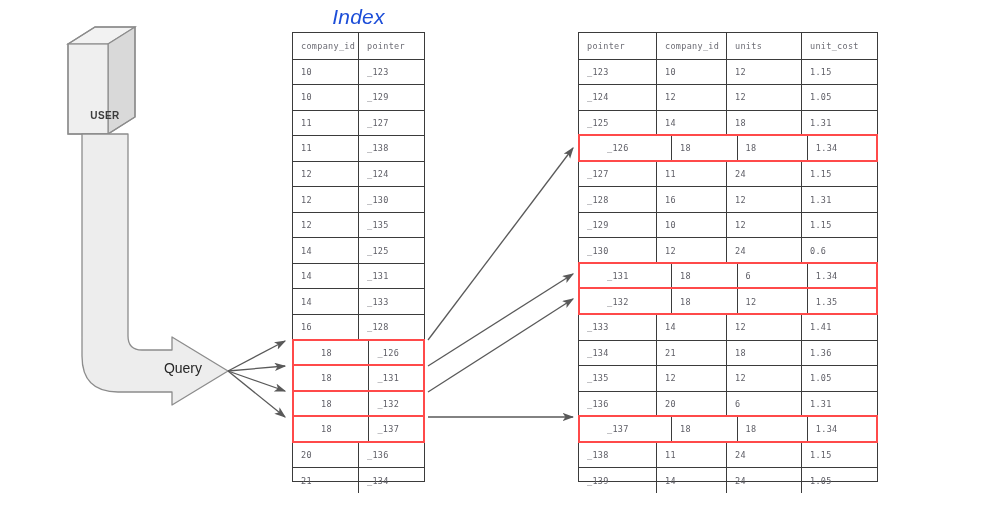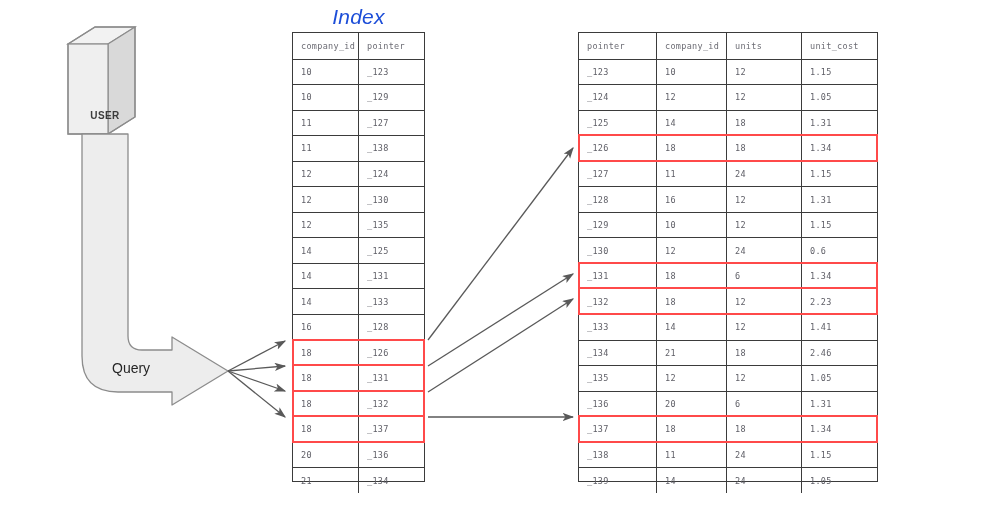--- a/index.html
+++ b/index.html
@@ -52,20 +52,21 @@
     overflow: hidden;
     white-space: nowrap;
     letter-spacing: 0.3px;
   }
   .cell + .cell { border-left: 1.4px solid #3b3b3b; }
   .row.header .cell { color: #6c6c74; }
   .row.hl {
     outline: 2px solid #ff4a4a;
     outline-offset: -1px;
     z-index: 5;
+    padding-left: 20px;
   }
   .row.hl + .row { border-top-color: transparent; }
 
   
   #index-grid { left: 292px; top: 32px; width: 133px; height: 450px; }
   #index-grid .row { height: 25.55px; }
   #index-grid .row.header { height: 25.5px; }
   #index-grid .cell.c0 { width: 65px; }
   #index-grid .cell.c1 { width: 65px; }
 
@@ -96,21 +97,21 @@
     color: #3c3c3c;
     font-family: "Liberation Sans", sans-serif;
     letter-spacing: 0.4px;
     margin-top: 12px;
   }
   #query-label {
     position: absolute;
     left: 112px;
     top: 360px;
     width: 90px;
-    text-align: left;
+    text-align: right;
     font-size: 14px;
     color: #262626;
     font-family: "Liberation Sans", sans-serif;
   }
 </style>
 </head>
 <body>
 
 <div id="canvas">
 
@@ -295,33 +296,33 @@
       <div class="row hl">
         <div class="cell c0">_131</div>
         <div class="cell c1">18</div>
         <div class="cell c2">6</div>
         <div class="cell c3">1.34</div>
       </div>
       <div class="row hl">
         <div class="cell c0">_132</div>
         <div class="cell c1">18</div>
         <div class="cell c2">12</div>
-        <div class="cell c3">2.23</div>
+        <div class="cell c3">1.35</div>
       </div>
       <div class="row">
         <div class="cell c0">_133</div>
         <div class="cell c1">14</div>
         <div class="cell c2">12</div>
         <div class="cell c3">1.41</div>
       </div>
       <div class="row">
         <div class="cell c0">_134</div>
         <div class="cell c1">21</div>
         <div class="cell c2">18</div>
-        <div class="cell c3">2.46</div>
+        <div class="cell c3">1.36</div>
       </div>
       <div class="row">
         <div class="cell c0">_135</div>
         <div class="cell c1">12</div>
         <div class="cell c2">12</div>
         <div class="cell c3">1.05</div>
       </div>
       <div class="row">
         <div class="cell c0">_136</div>
         <div class="cell c1">20</div>

